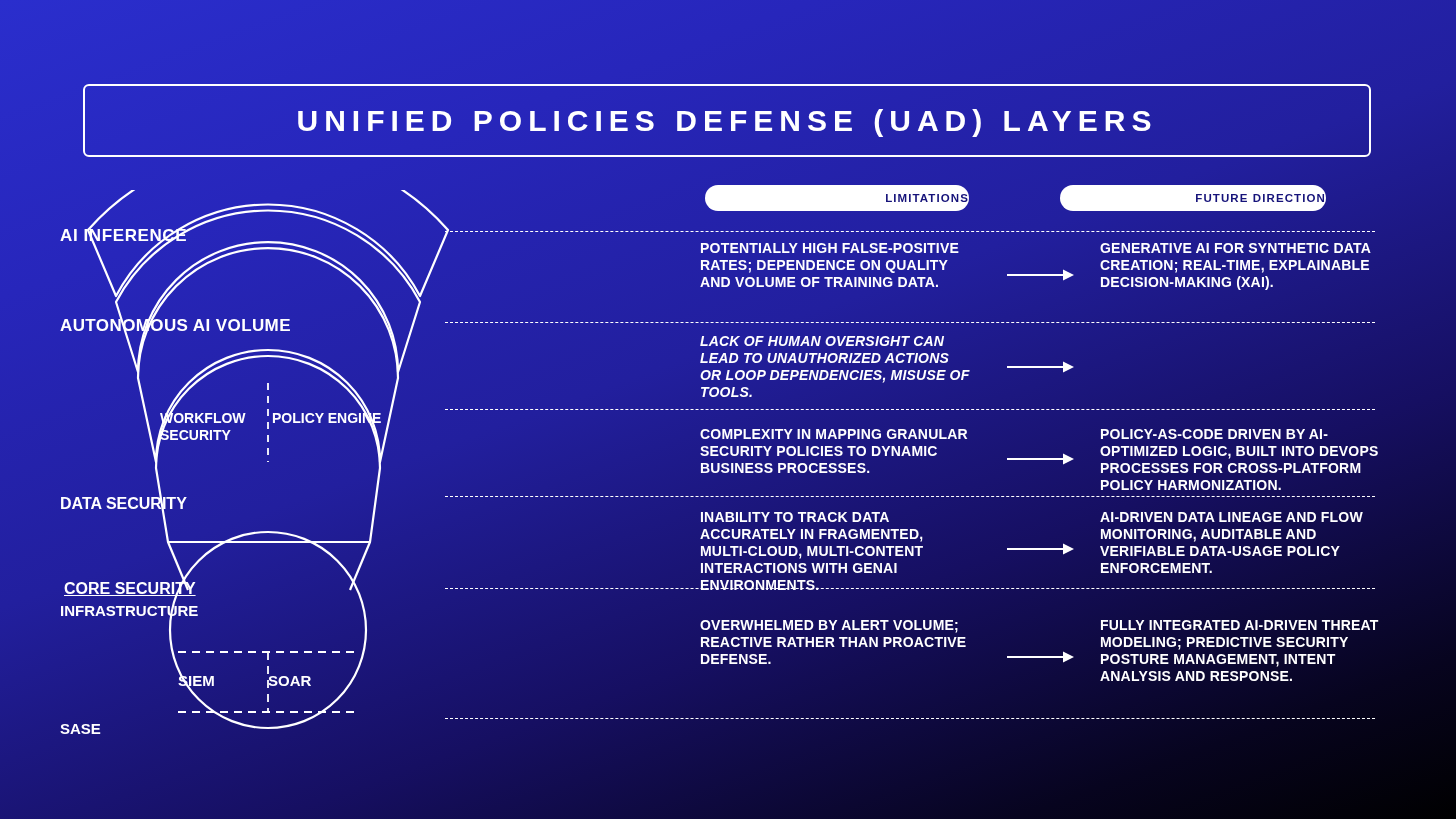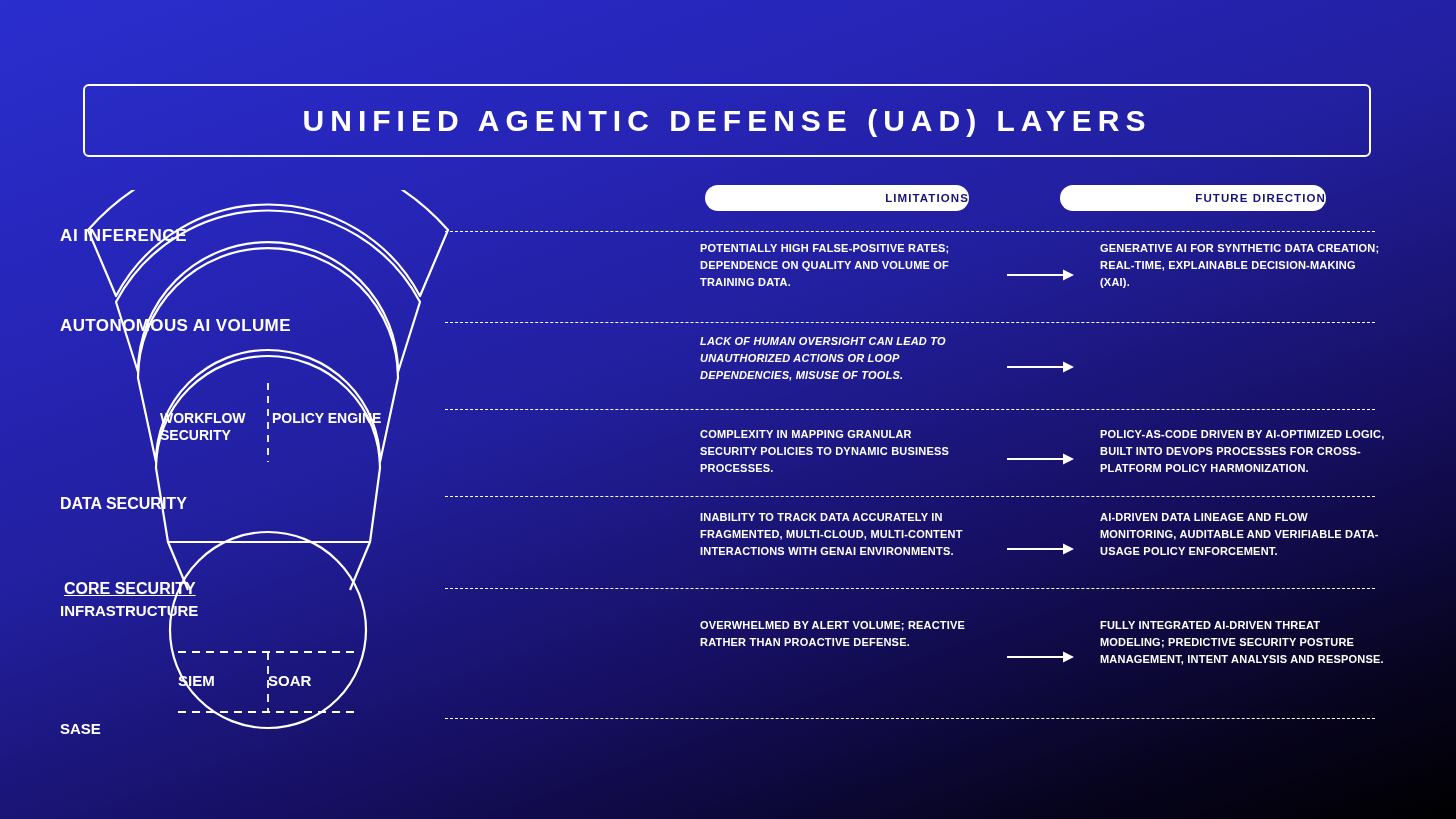--- a/index.html
+++ b/index.html
@@ -66,21 +66,21 @@
   
   .row {
     position: absolute;
     left: 445px;
     width: 930px;
     height: 86px;
   }
   .cell {
     position: absolute;
     color: #ffffff;
-    font-size: 11px;
+    font-size: 14px;
     font-weight: bold;
     line-height: 17px;
     letter-spacing: 0.2px;
   }
   .cell.limitations { left: 255px; width: 272px; }
   .cell.future { left: 655px; width: 285px; }
   .arrow {
     position: absolute;
     left: 560px;
     width: 70px;
@@ -105,21 +105,21 @@
   .fan-sub {
     font-weight: normal;
   }
 </style>
 </head>
 <body>
 
 <div id="canvas">
 
   <div class="title-banner">
-    <div class="title-text">UNIFIED AGENTIC DEFENSE (UAD) LAYERS</div>
+    <div class="title-text">UNIFIED POLICIES DEFENSE (UAD) LAYERS</div>
   </div>
 
   <div class="pill" id="pill-limitations">
     <span>LIMITATIONS</span>
   </div>
   <div class="pill" id="pill-future">
     <span>FUTURE DIRECTION</span>
   </div>
 
   <div id="fan">

